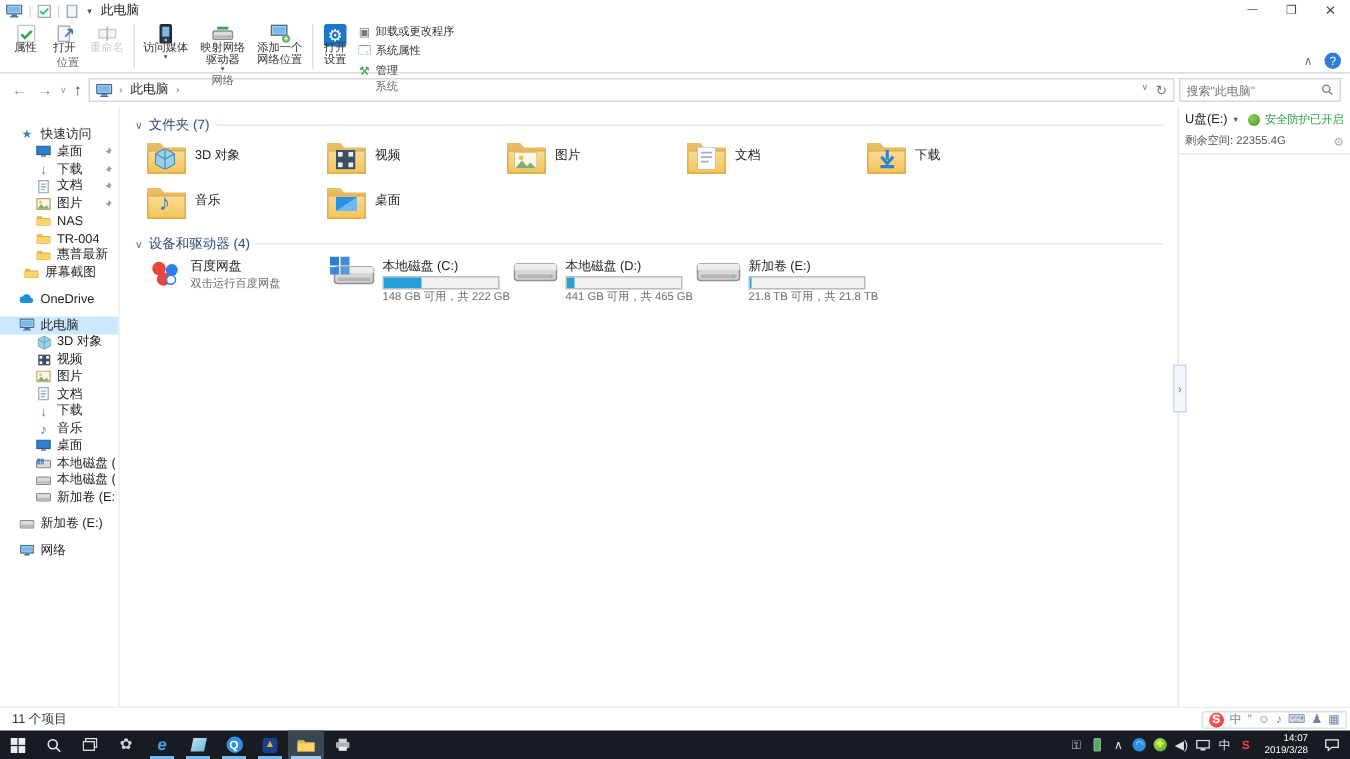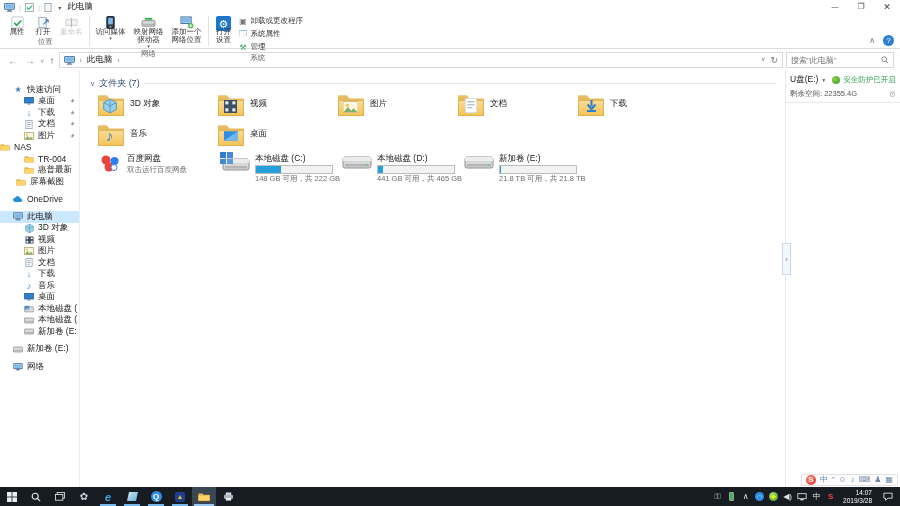--- a/index.html
+++ b/index.html
@@ -354,21 +354,21 @@
               <path d="M1 9l3-4 2.5 3 2-2 2.5 3z" fill="#7fb069"></path>
             </svg>
           </span>
           <span class="slabel">图片</span>
           <span class="pin">
             <svg width="6" height="6" viewBox="0 0 8 8">
               <path d="M4.5 0.5l3 3-1.6.4-.4 2.6-1.6-1.6L1.5 7.5l2-2.4L1.9 3.5l2.2-.4z" fill="#9a9a9a"></path>
             </svg>
           </span>
         </div>
-        <div class="side-row" style="">
+        <div class="side-row" style="padding-left: 24px;">
           <span class="sic">
             <svg width="10" height="8" viewBox="0 0 12 10">
               <path d="M0.5 1.5h4l1 1.5h6v5.5h-11z" fill="#e9b64c"></path>
               <rect x="0.5" y="3.5" width="11" height="5.5" fill="#ffd567" stroke="#d9a94a" stroke-width="0.5"></rect>
             </svg>
           </span>
           <span class="slabel">NAS</span>
         </div>
         <div class="side-row" style="padding-left: 24px;">
           <span class="sic">
@@ -614,20 +614,25 @@
               <svg class="ov" style="left:6px;top:7px;" width="14" height="11" viewBox="0 0 12 9">
                 <rect width="12" height="8" fill="#2f8de4"></rect>
                 <path d="M0 8l12-8v8z" fill="#6fb9f0"></path>
               </svg>
               <span class="front" style="opacity:.75;"></span>
             </span>
             <span class="tlabel">桌面</span>
           </div>
         </div>
 
+      <div class="sec-header" style="margin-top:4px;">
+        <span class="chev">∨</span>
+        <span class="sec-title">设备和驱动器 (4)</span>
+        <span class="rule"></span>
+      </div>
       <div class="drives-row" id="drivesRow">
           <div class="drive-item">
             <span>
               <svg width="24" height="22" viewBox="0 0 24 22">
                 <circle cx="8" cy="8" r="4.5" fill="#e8453c"></circle>
                 <circle cx="16.5" cy="9" r="4" fill="#2c7ef8"></circle>
                 <circle cx="11" cy="15" r="4.5" fill="#e8453c"></circle>
                 <circle cx="16" cy="15.5" r="3" fill="#fff" stroke="#2c7ef8"></circle>
               </svg>
             </span>
@@ -705,20 +710,23 @@
           <span class="usb-status">安全防护已开启</span>
         </div>
         <div class="usb-row2">
           <span class="usb-space">剩余空间: 22355.4G</span>
           <span class="usb-gear">⚙</span>
         </div>
       </div>
     </div>
   </div>
 
+  <div class="statusbar">
+    <span>11 个项目</span>
+  </div>
 </div>
 
 <div class="sogou" id="sogouBar">
   <span class="slogo">S</span>
 <span class="sg-ic">中</span>
     <span class="sg-ic">”</span>
     <span class="sg-ic">☺</span>
     <span class="sg-ic">♪</span>
     <span class="sg-ic">⌨</span>
     <span class="sg-ic">♟</span>

